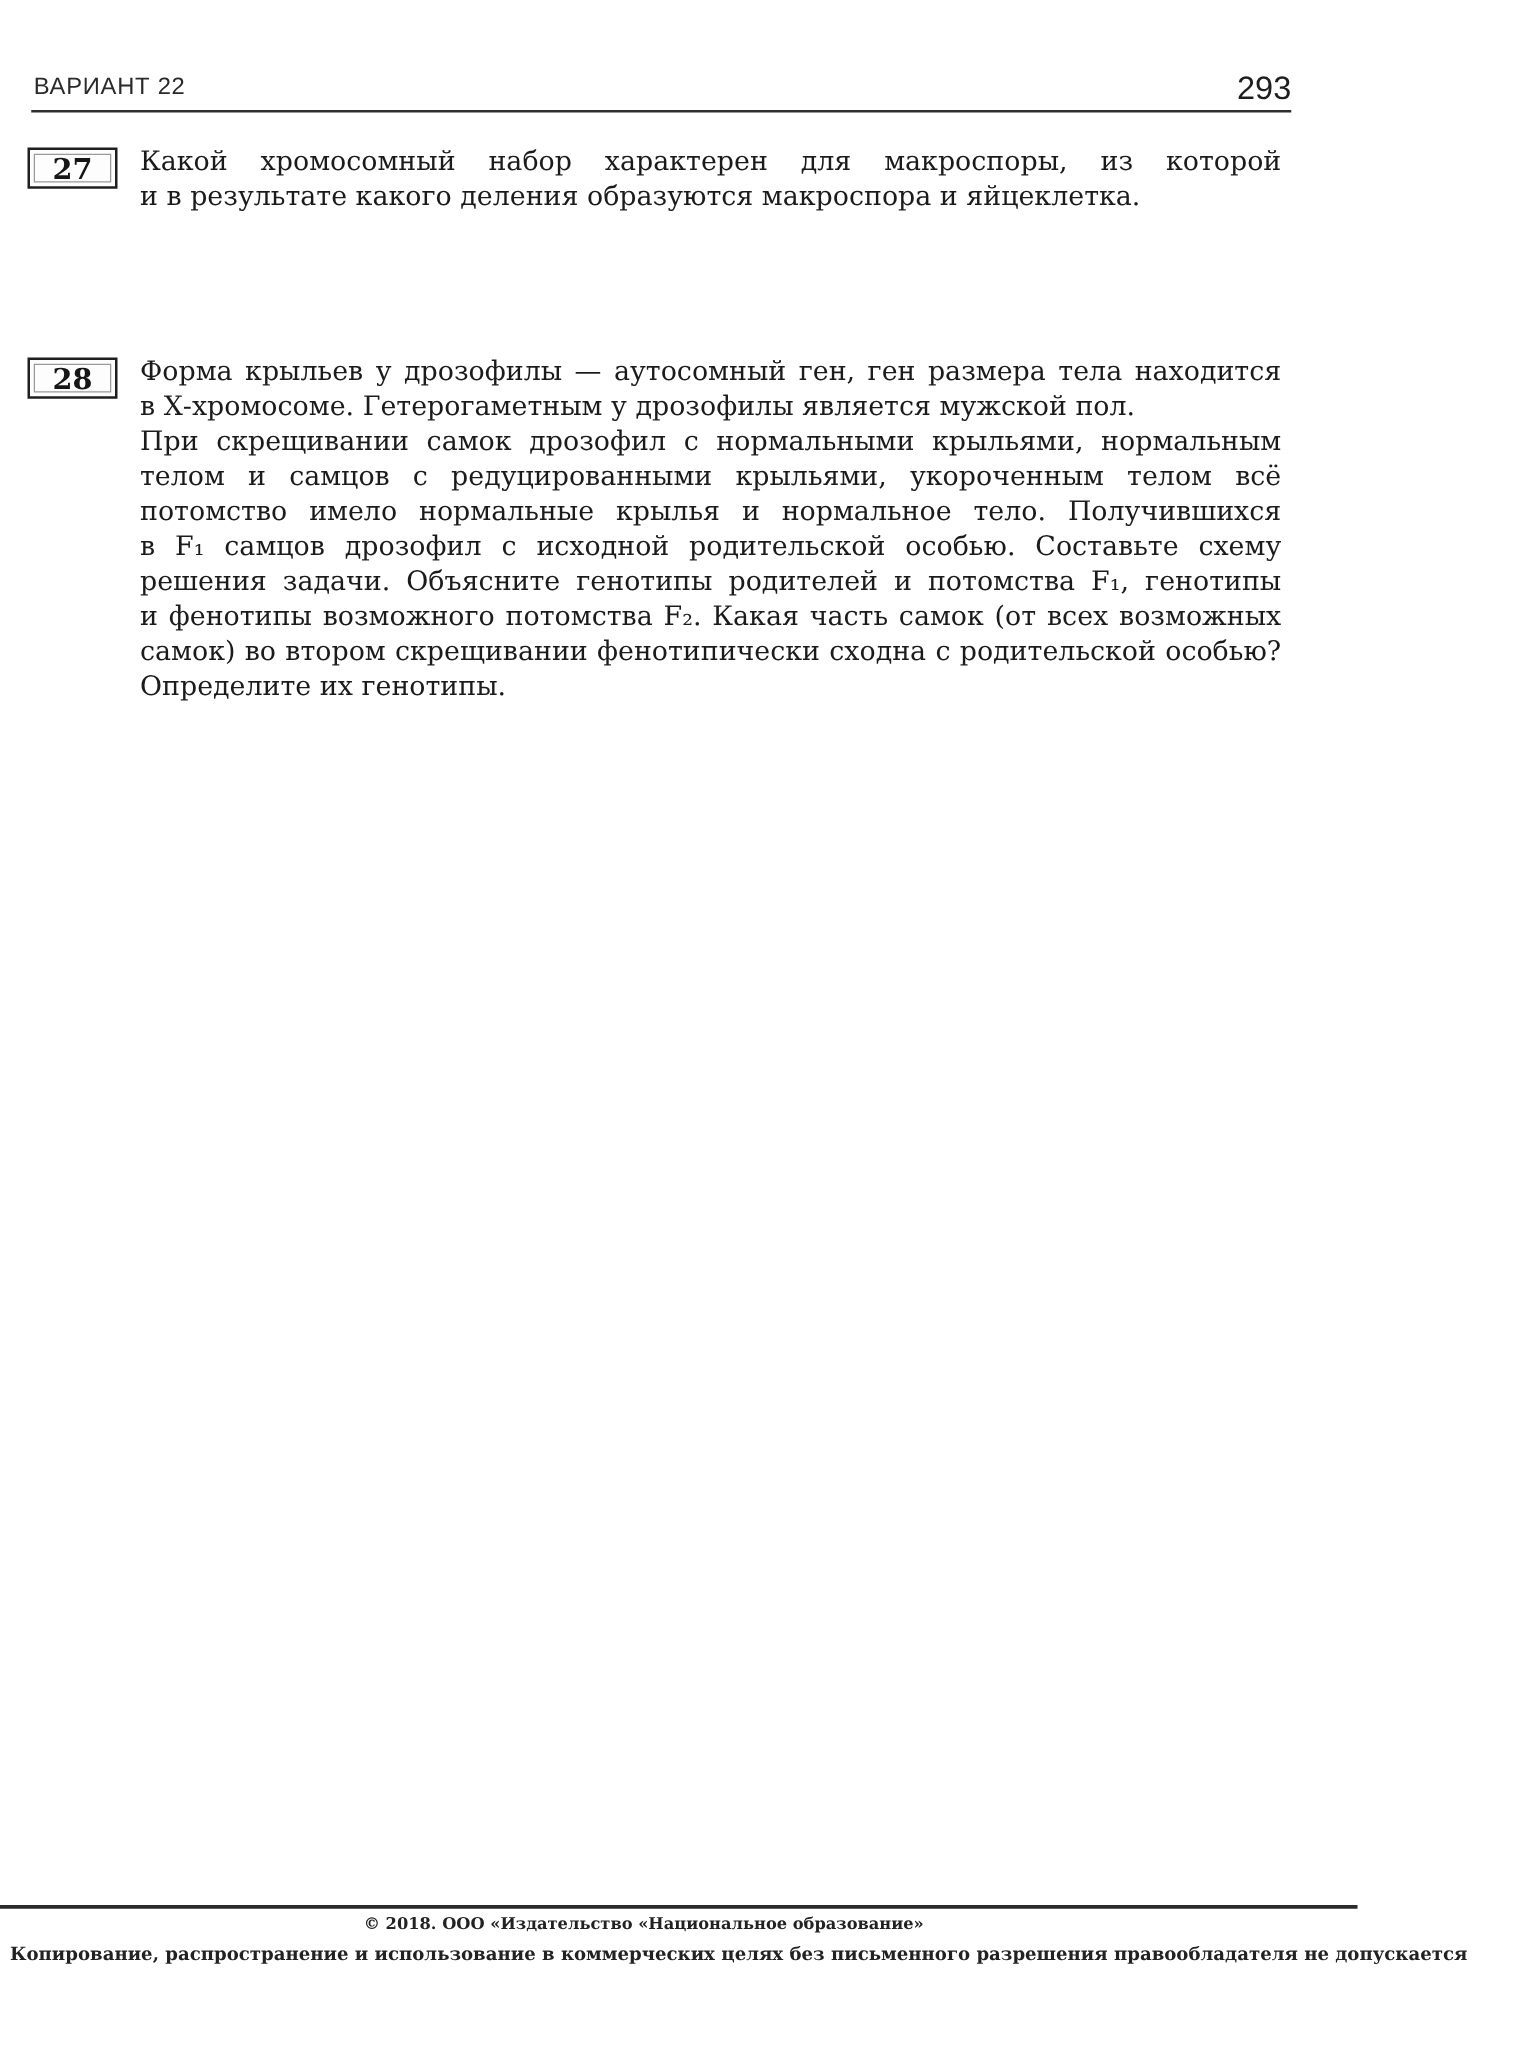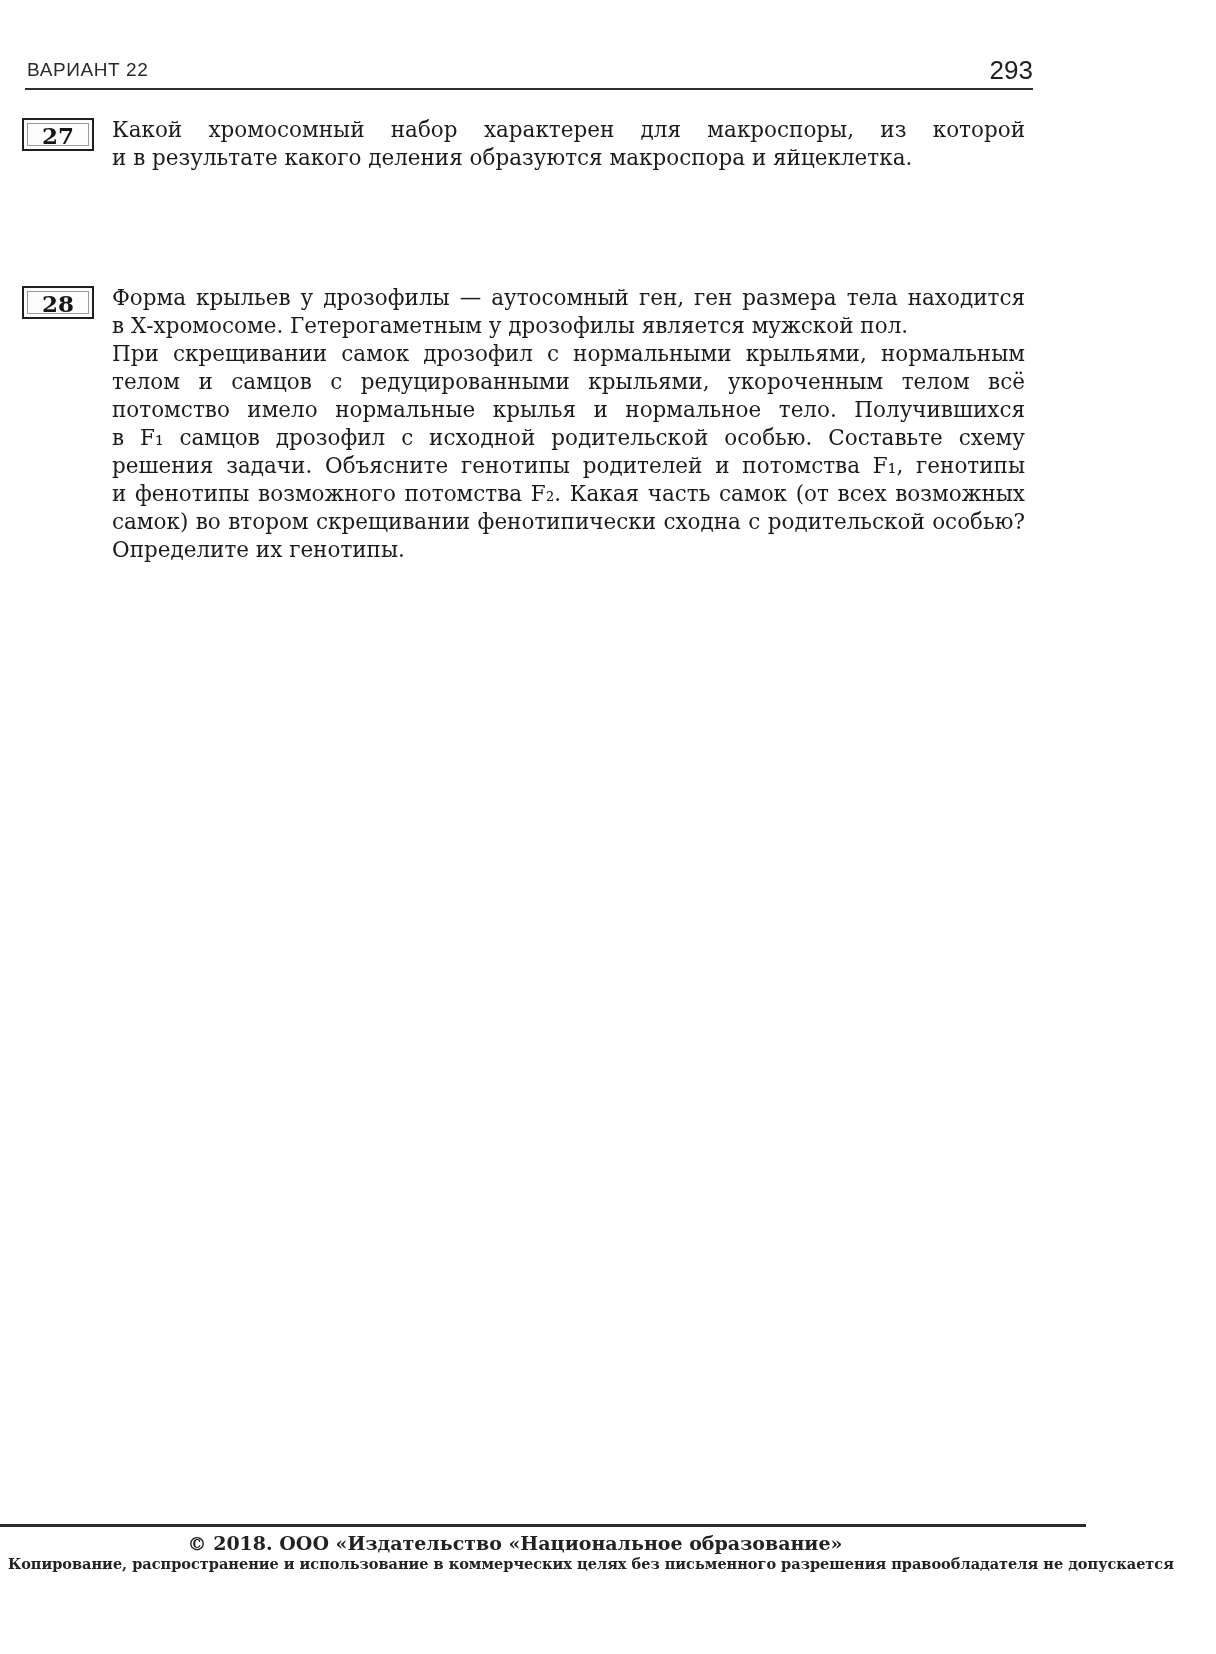--- a/index.html
+++ b/index.html
@@ -49,21 +49,21 @@
   .line.last { text-align-last: left; }
 
   
   .footer-rule {
     position: absolute; left: 0; top: 1524px;
     width: 1086px; height: 3px; background: #2b2b2b;
   }
   .footer-copyright {
     position: absolute; left: 0; top: 1532px; width: 1030px;
     text-align: center; white-space: nowrap;
-    font-size: 19px; font-weight: 700; color: #222;
+    font-size: 13px; font-weight: 700; color: #222;
   }
   .footer-notice {
     position: absolute; left: 8px; top: 1555px; width: 1050px;
     white-space: nowrap;
     font-size: 14.5px; font-weight: 700; color: #222;
   }
 </style>
 </head>
 <body>
 

